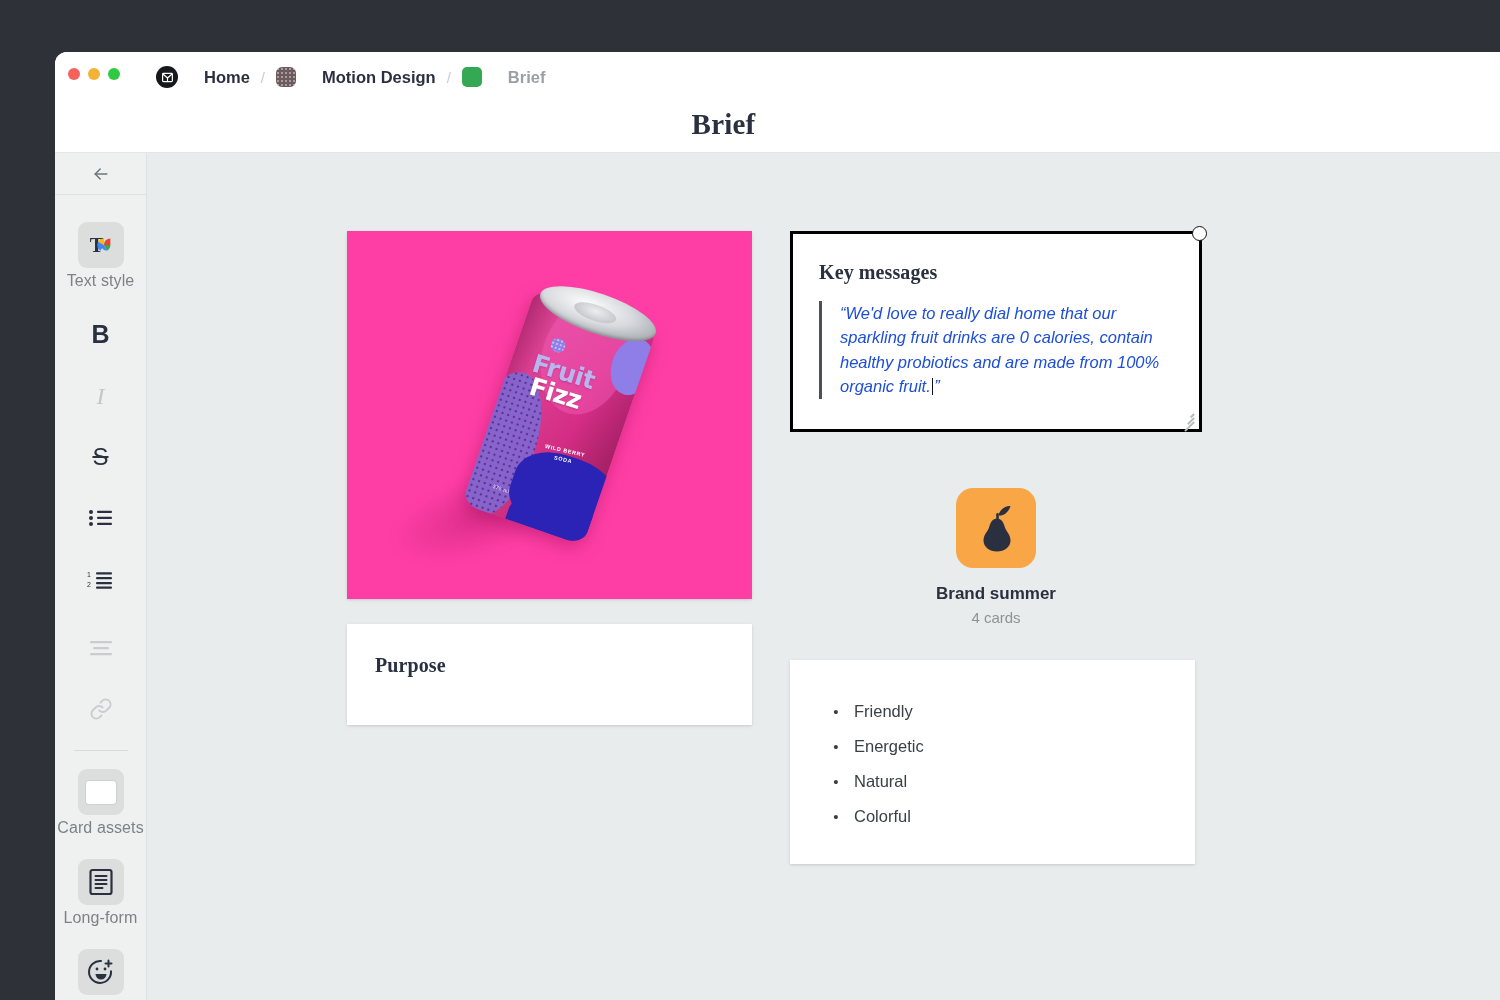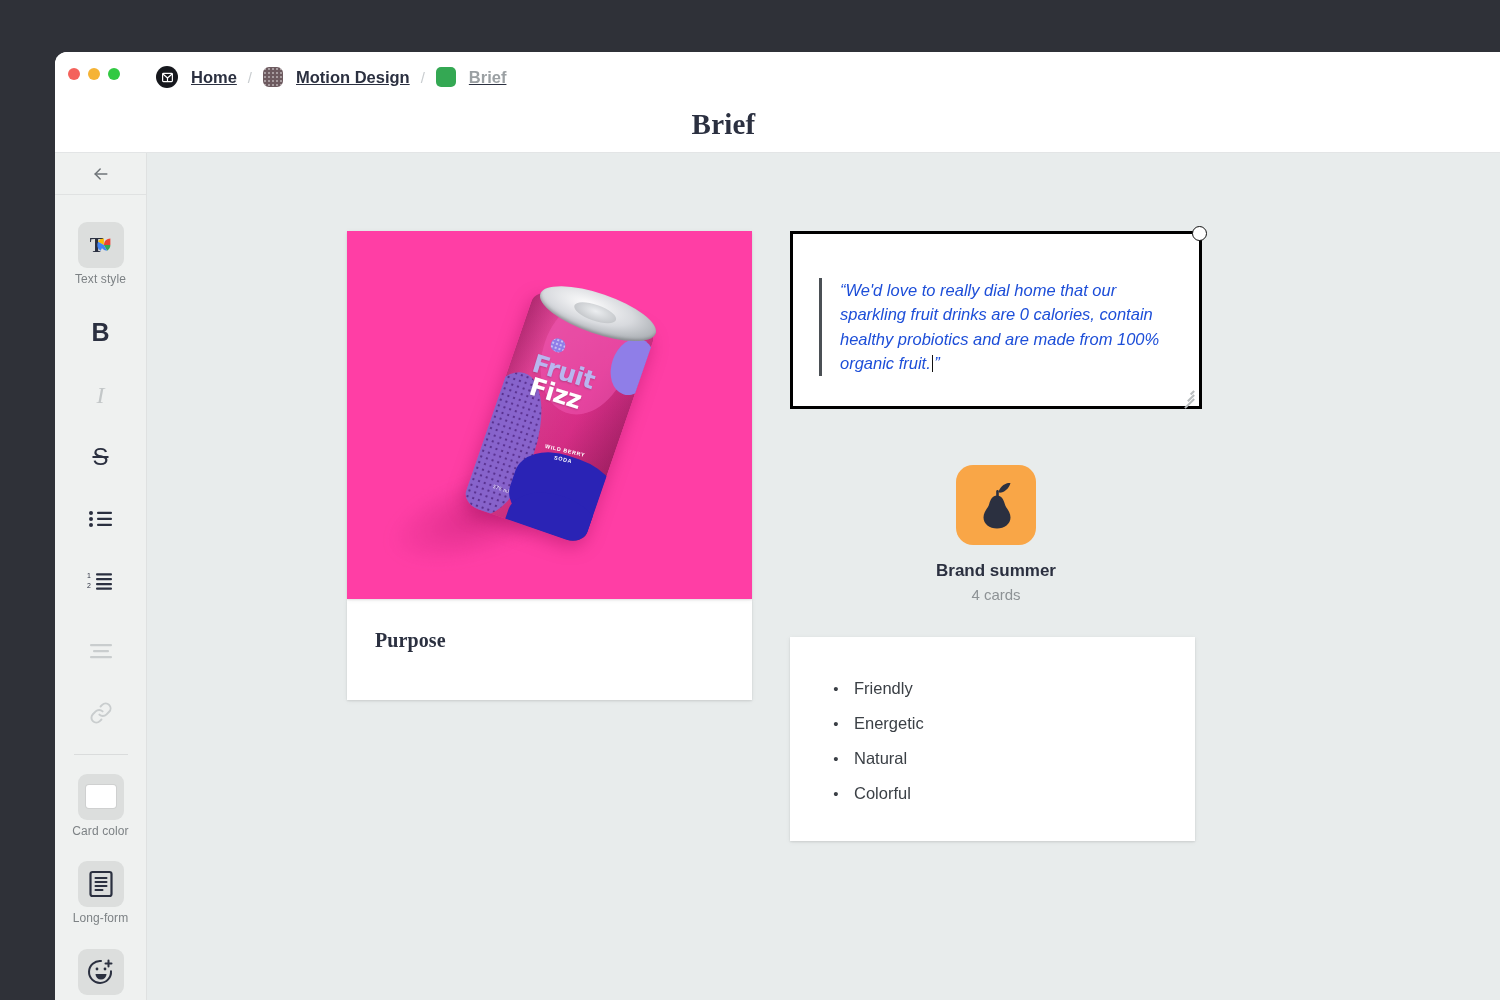--- a/index.html
+++ b/index.html
@@ -65,24 +65,23 @@
     align-items: center;
     gap: 0px;
     height: 26px;
     font-size: 16.5px;
     font-weight: bold;
     color: #2b3040;
   }
   .crumb {
     display: flex;
     align-items: center;
-    gap: 13px;
+    gap: 26px;
     cursor: pointer;
     white-space: nowrap;
-    text-decoration: underline;
   }
   .crumb.muted .crumb-label { color: #9ba0a3; font-weight: bold; }
   .crumb-sep {
     color: #c9cdd0;
     font-weight: normal;
     font-size: 15px;
     margin: 0 11px;
     user-select: none;
   }
 
@@ -158,21 +157,21 @@
     padding: 5px 0;
   }
   .tool-box {
     width: 46px; height: 46px;
     border-radius: 9px;
     display: flex; align-items: center; justify-content: center;
   }
   .tool-box.active { background: #dcdedd; }
   .tool-label {
     margin-top: 4px;
-    font-size: 12px;
+    font-size: 16px;
     color: #7d8285;
     letter-spacing: .1px;
     white-space: nowrap;
   }
   .tool .glyph {
     font-size: 23px;
     color: #2b3040;
     line-height: 1;
   }
   .tool.dim .glyph, .tool.dim svg { color: #c3c7c8; }
@@ -299,20 +298,21 @@
     position: absolute;
     left: 24px; bottom: 24px;
     color: #ffffff;
     font-size: 5px;
     letter-spacing: .3px;
     opacity: .9;
   }
 
   
   .purpose-card {
+    margin-top: 25px;
     width: 405px;
     padding: 30px 28px 32px 28px;
   }
   .card-h {
     font-family: "Liberation Serif", serif;
     font-weight: bold;
     font-size: 20px;
     color: #2b3040;
     margin-bottom: 16px;
     letter-spacing: .1px;
@@ -581,21 +581,21 @@
               </svg>
             </div>
           </div>
 
           <div class="tool-divider"></div>
 
           <div class="tool">
             <div class="tool-box active">
               <span style="display:block;width:30px;height:23px;background:#ffffff;border-radius:3px;box-shadow:0 0 0 1px rgba(0,0,0,.06);"></span>
             </div>
-            <div class="tool-label">Card color</div>
+            <div class="tool-label">Card assets</div>
           </div>
 
           <div class="tool-gap"></div>
 
           <div class="tool">
             <div class="tool-box active">
               <svg width="26" height="28" viewBox="0 0 26 28">
                 <rect x="2.5" y="2" width="21" height="24" rx="2" fill="none" stroke="#2b3040" stroke-width="2.2"></rect>
                 <rect x="6.5" y="7" width="13" height="1.9" rx=".9" fill="#2b3040"></rect>
                 <rect x="6.5" y="11" width="13" height="1.9" rx=".9" fill="#2b3040"></rect>
@@ -654,20 +654,21 @@
 
           <div class="card purpose-card">
             <div class="card-h">Purpose</div>
           </div>
         </div>
 
         <div class="col-right">
 
           <div class="keymsg-card">
             <span class="handle-tr"></span>
+            <div class="card-h">Key messages</div>
             <div class="quote">
               <p><span>“We'd love to really dial home that our sparkling fruit drinks are 0 calories, contain healthy probiotics and are made from 100% organic fruit.</span><span class="caret"></span><span>”</span></p>
             </div>
             <span class="resize-grip">
               <i></i>
               <i></i>
               <i></i>
             </span>
           </div>
 

